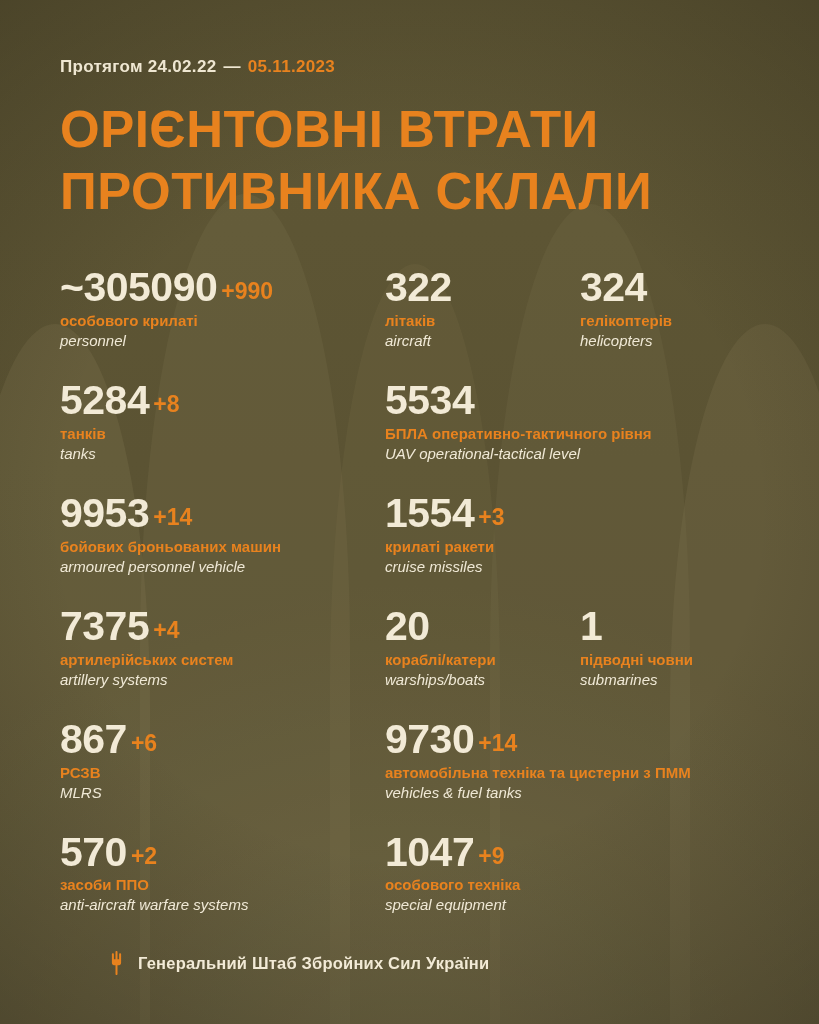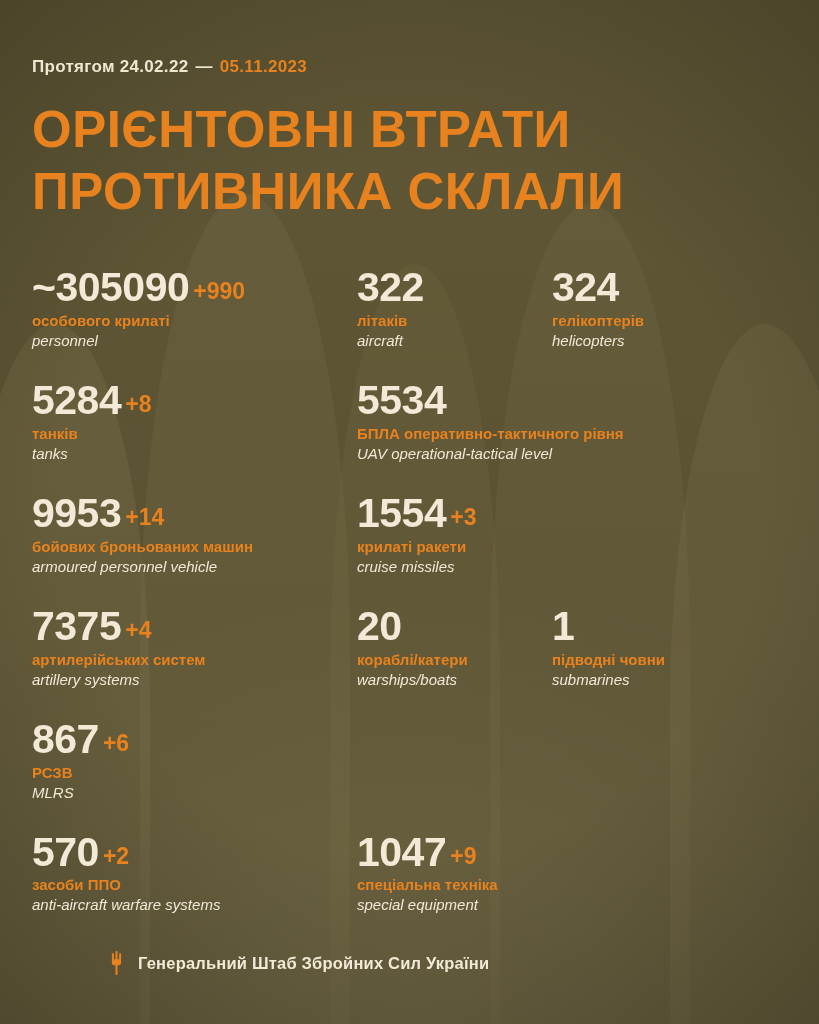--- a/index.html
+++ b/index.html
@@ -37,21 +37,21 @@
   .arch.a5 { left: 670px;  width: 190px; height: 700px; background: rgba(126,117,80,0.26); }
   .vignette {
     position: absolute;
     inset: 0;
     background: radial-gradient(ellipse 95% 75% at 50% 50%, rgba(0,0,0,0) 45%, rgba(35,31,18,0.45) 100%);
     pointer-events: none;
   }
   .content {
     position: relative;
     z-index: 3;
-    padding: 0 32px;
+    padding: 0 60px;
   }
 
   
   .period {
     padding-top: 57px;
     font-size: 17px;
     font-weight: bold;
     color: #efe7d2;
     letter-spacing: 0.3px;
   }
@@ -270,38 +270,47 @@
       <div class="row">
         <div class="col-left">
           <div class="stat">
             <div class="num">
               <span>867</span><span class="delta">+6</span>
             </div>
             <div class="ua">РСЗВ</div>
             <div class="en">MLRS</div>
           </div>
         </div>
+        <div class="col-wide">
+          <div class="stat">
+            <div class="num">
+              <span>9730</span><span class="delta">+14</span>
+            </div>
+            <div class="ua">автомобільна техніка та цистерни з ПММ</div>
+            <div class="en">vehicles &amp; fuel tanks</div>
+          </div>
+        </div>
       </div>
 
       <div class="row">
         <div class="col-left">
           <div class="stat">
             <div class="num">
               <span>570</span><span class="delta">+2</span>
             </div>
             <div class="ua">засоби ППО</div>
             <div class="en">anti-aircraft warfare systems</div>
           </div>
         </div>
         <div class="col-wide">
           <div class="stat">
             <div class="num">
               <span>1047</span><span class="delta">+9</span>
             </div>
-            <div class="ua">спеціальна техніка</div>
+            <div class="ua">особового техніка</div>
             <div class="en">special equipment</div>
           </div>
         </div>
       </div>
 
     </div>
   </div>
 
   <div class="footer">
     <svg class="trident" viewBox="0 0 34 50">

